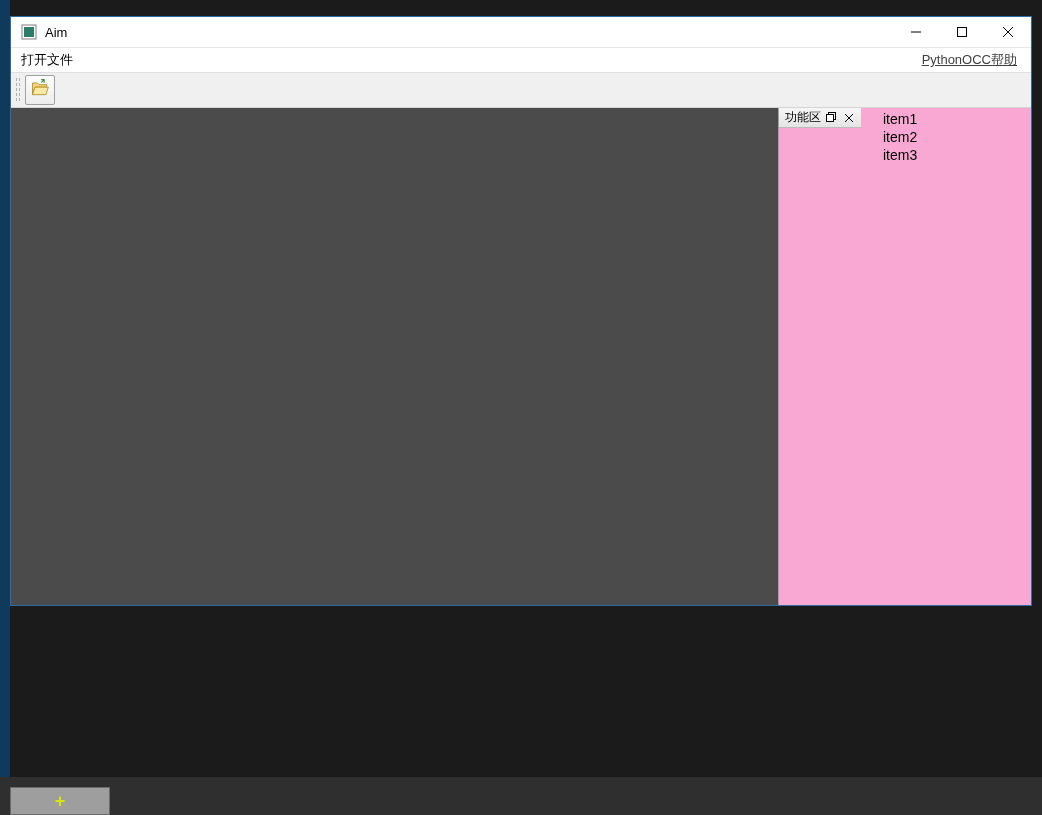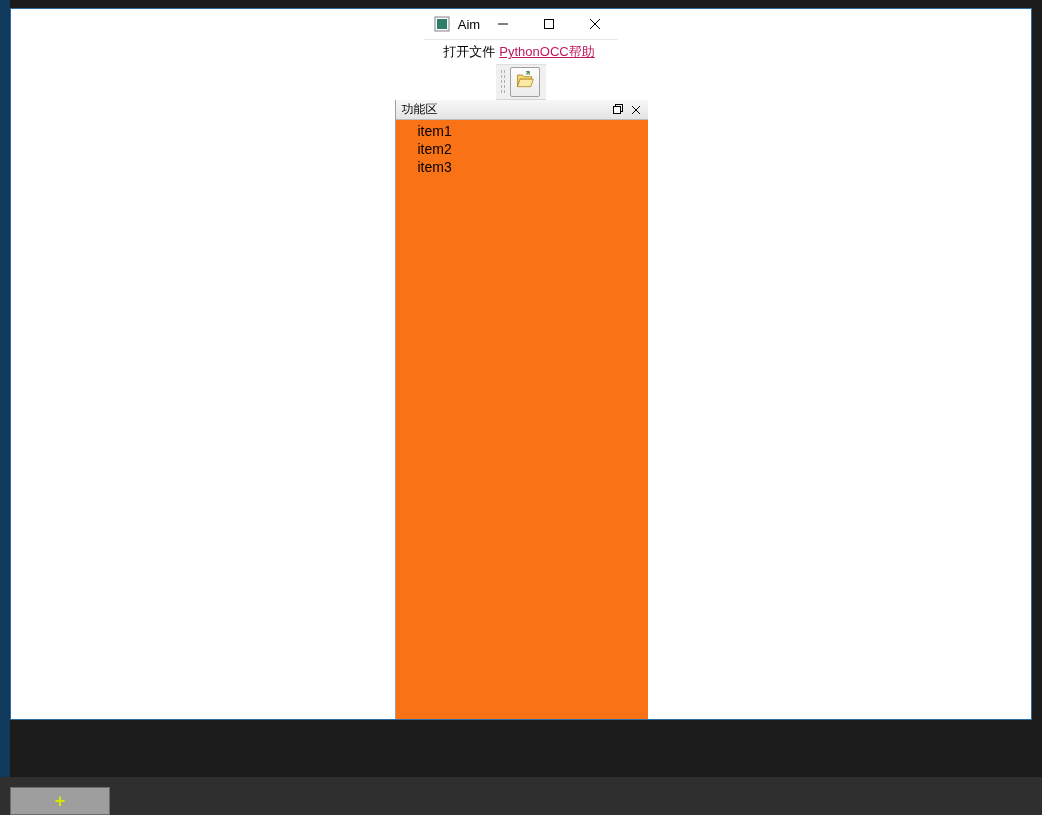--- a/index.html
+++ b/index.html
@@ -18,24 +18,24 @@
     background: #2f2f2f;
   }
   .taskbar-item {
     position: absolute; left: 10px; bottom: 0; width: 100px; height: 28px;
     background: #9e9e9e; border: 1px solid #6a6a6a;
     display: flex; align-items: center; justify-content: center;
     font-size: 18px; color: #d8e600; font-weight: bold;
   }
   
   .app-window {
-    position: absolute; left: 10px; top: 8px;
-    width: 1022px; height: 712px;
+    position: absolute; left: 10px; top: 16px;
+    width: 1022px; height: 590px;
     background: #fff; border: 1px solid #2d6da3;
-    display: flex; flex-direction: column; align-items: center;
+    display: flex; flex-direction: column;
   }
   
   .titlebar {
     height: 31px; background: #fff;
     display: flex; align-items: center;
     border-bottom: 1px solid #e8e8e8;
   }
   .titlebar-icon {
     width: 16px; height: 16px; margin: 0 8px 0 10px;
     display: inline-block;
@@ -48,21 +48,21 @@
   }
   .win-btn svg { width: 10px; height: 10px; }
   
   .menubar {
     height: 24px; background: #fff; display: flex; align-items: center;
     padding: 0 6px; font-size: 13px; color: #000;
     border-bottom: 0;
   }
   .menubar .menu-item { padding: 11px 4px; cursor: pointer; }
   .menubar .menu-spacer { flex: 1; }
-  .help-link { color: #be185d; text-decoration: underline; font-size: 13px; padding-right: 8px; cursor: pointer; }
+  .help-link { color: #404040; text-decoration: underline; font-size: 13px; padding-right: 8px; cursor: pointer; }
   
   .toolbar {
     height: 36px; background: #f0f0f0; border-top: 1px solid #e0e0e0; border-bottom: 1px solid #d4d4d4;
     display: flex; align-items: center; padding: 0 4px;
   }
   .tb-grip {
     width: 6px; height: 26px; margin-right: 2px;
     background-image: radial-gradient(#b0b0b0 1px, transparent 1px);
     background-size: 3px 5px;
   }
@@ -73,22 +73,22 @@
     margin: 0 2px;
   }
   
   .main-area {
     flex: 1; display: flex; min-height: 0;
   }
   .viewport {
     flex: 1; background: #4b4b4b; position: relative;
   }
   .dock-panel {
-    width: 253px; background: #f97316; border-left: 1px solid #a0a0a0;
-    display: flex; flex-direction: column;
+    width: 253px; background: #f9a8d4; border-left: 1px solid #a0a0a0;
+    display: flex; flex-direction: row;
   }
   .dock-header {
     height: 20px; background: linear-gradient(#f7f7f7,#e4e4e4);
     border-bottom: 1px solid #bcbcbc;
     display: flex; align-items: center; font-size: 12px; padding: 0 4px 0 6px;
   }
   .dock-header .spacer { flex: 1; }
   .dock-hbtn { width: 16px; height: 16px; display: flex; align-items: center; justify-content: center; cursor: pointer; margin-left: 2px; }
   .dock-list { flex: 1; overflow: auto; padding: 2px 16px; }
   .dock-list .list-item { font-size: 14px; color: #000; padding: 1px 6px; cursor: pointer; }

